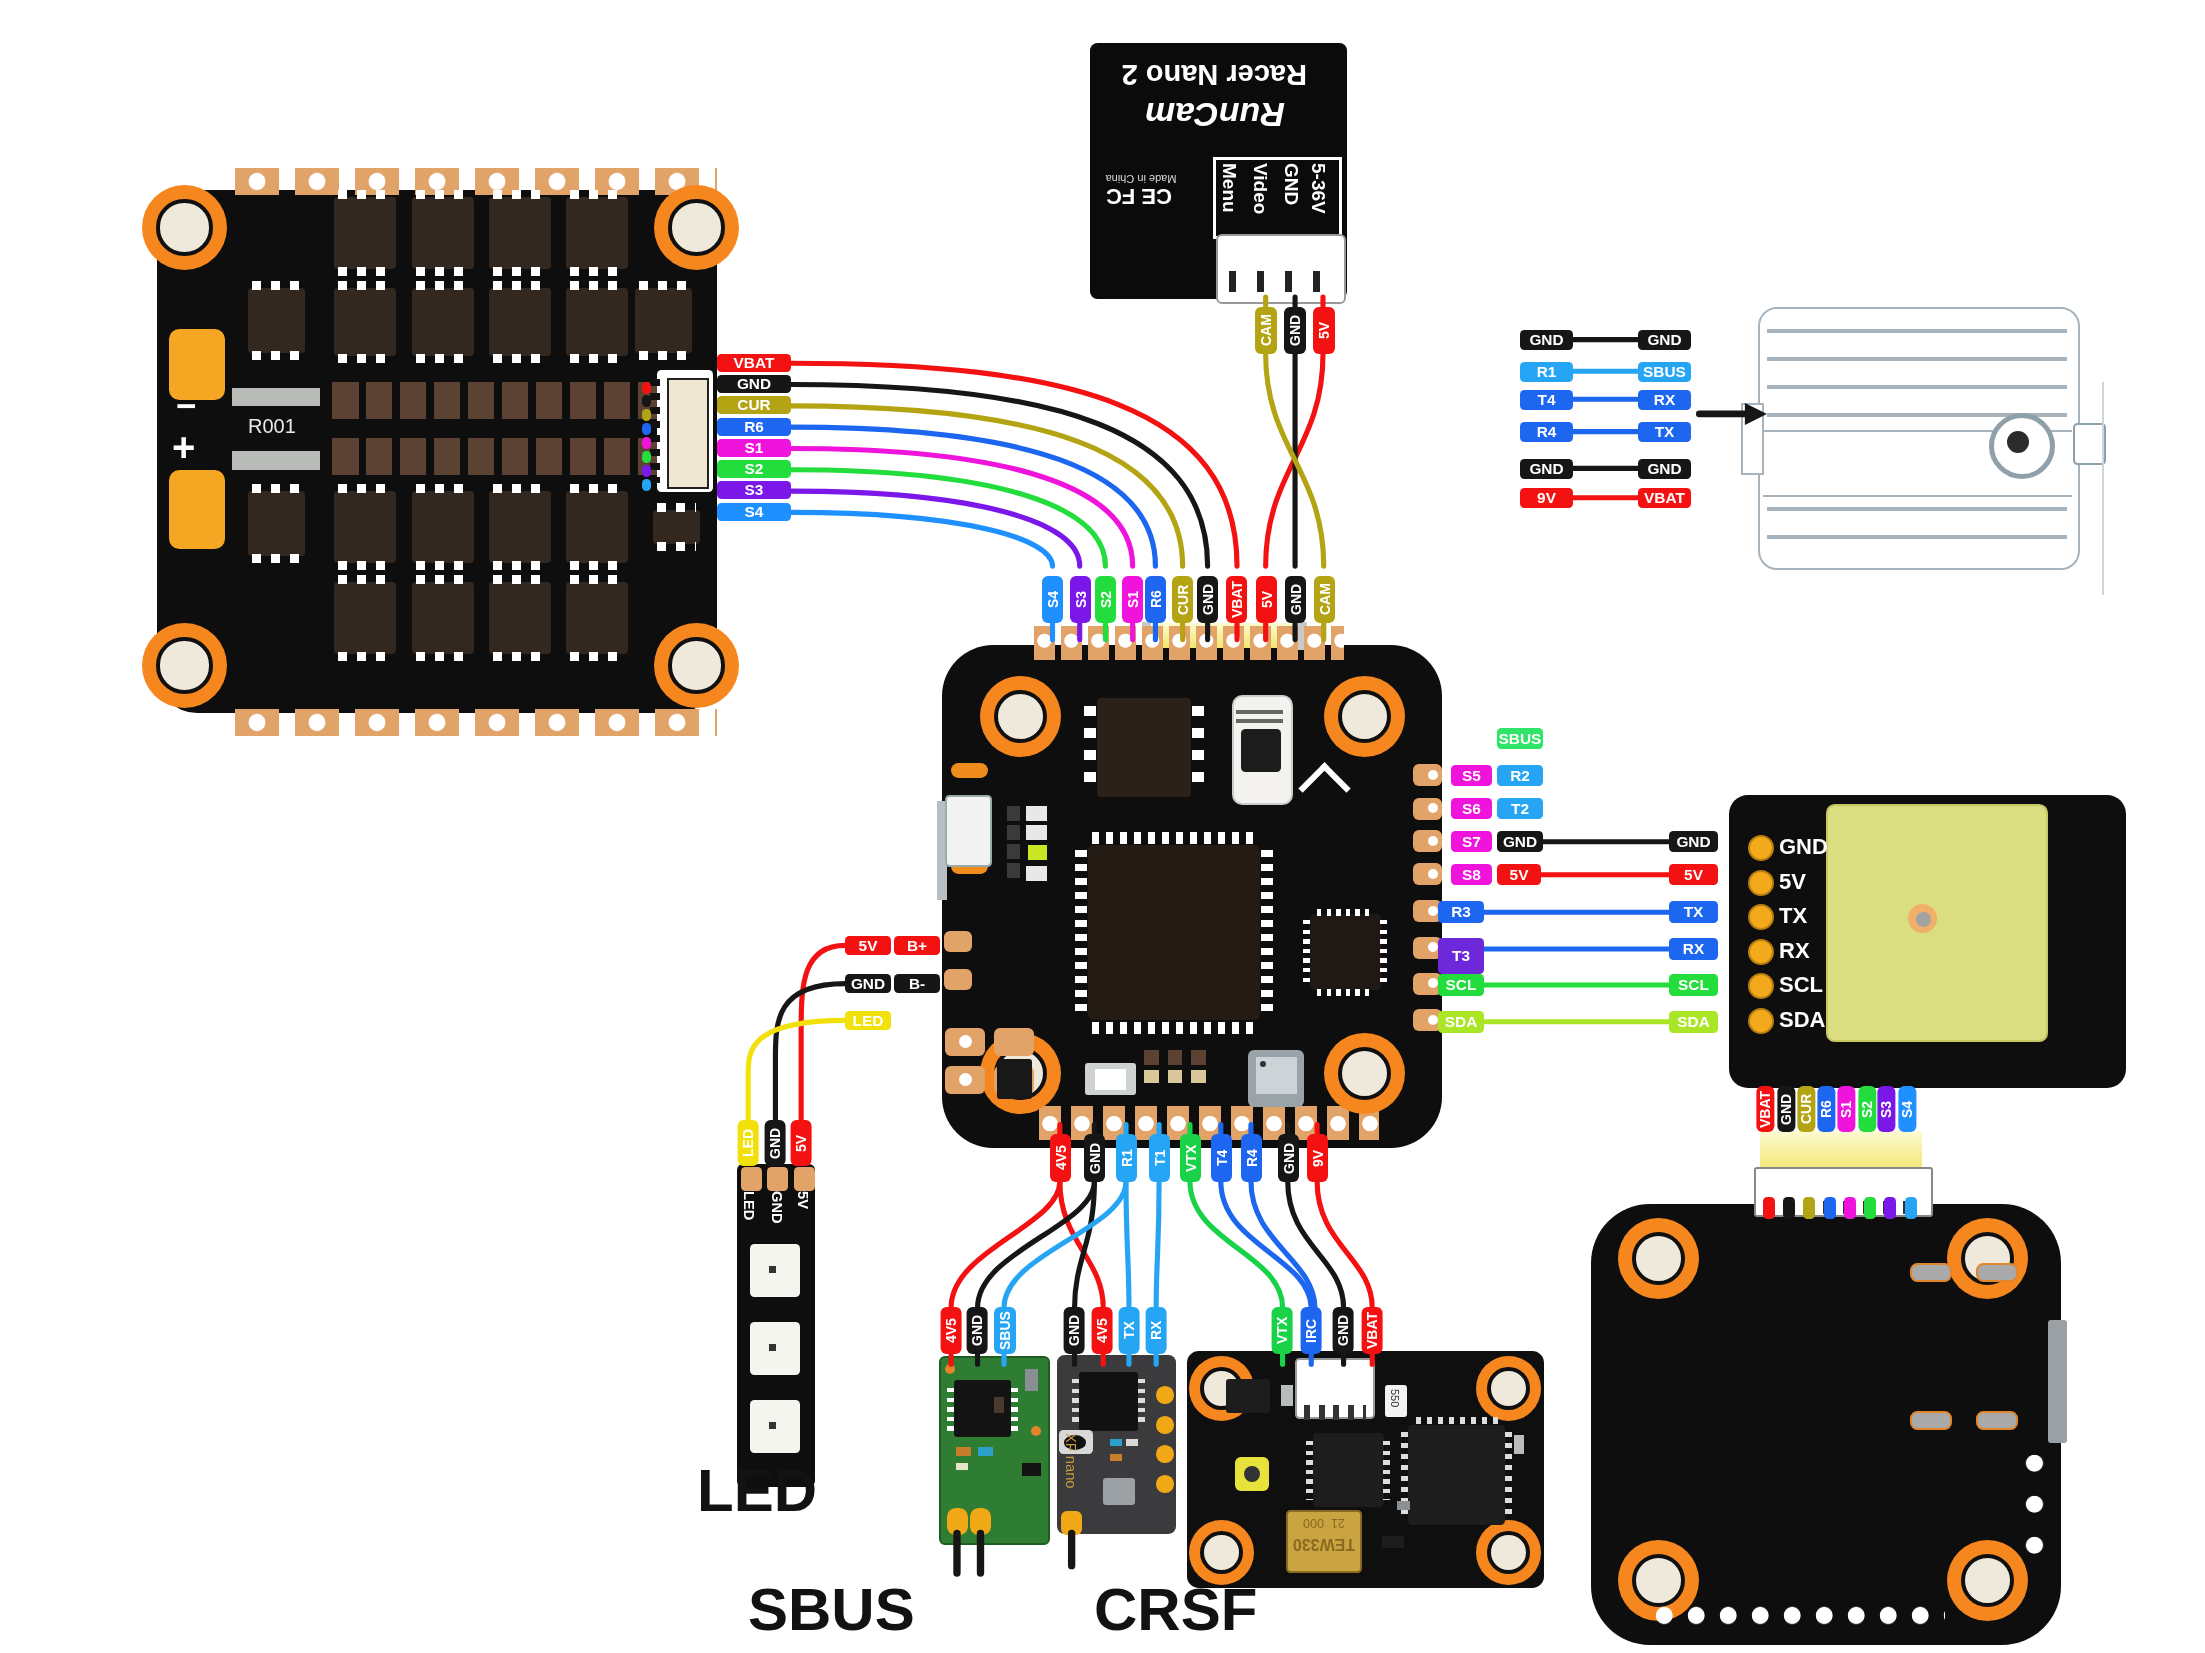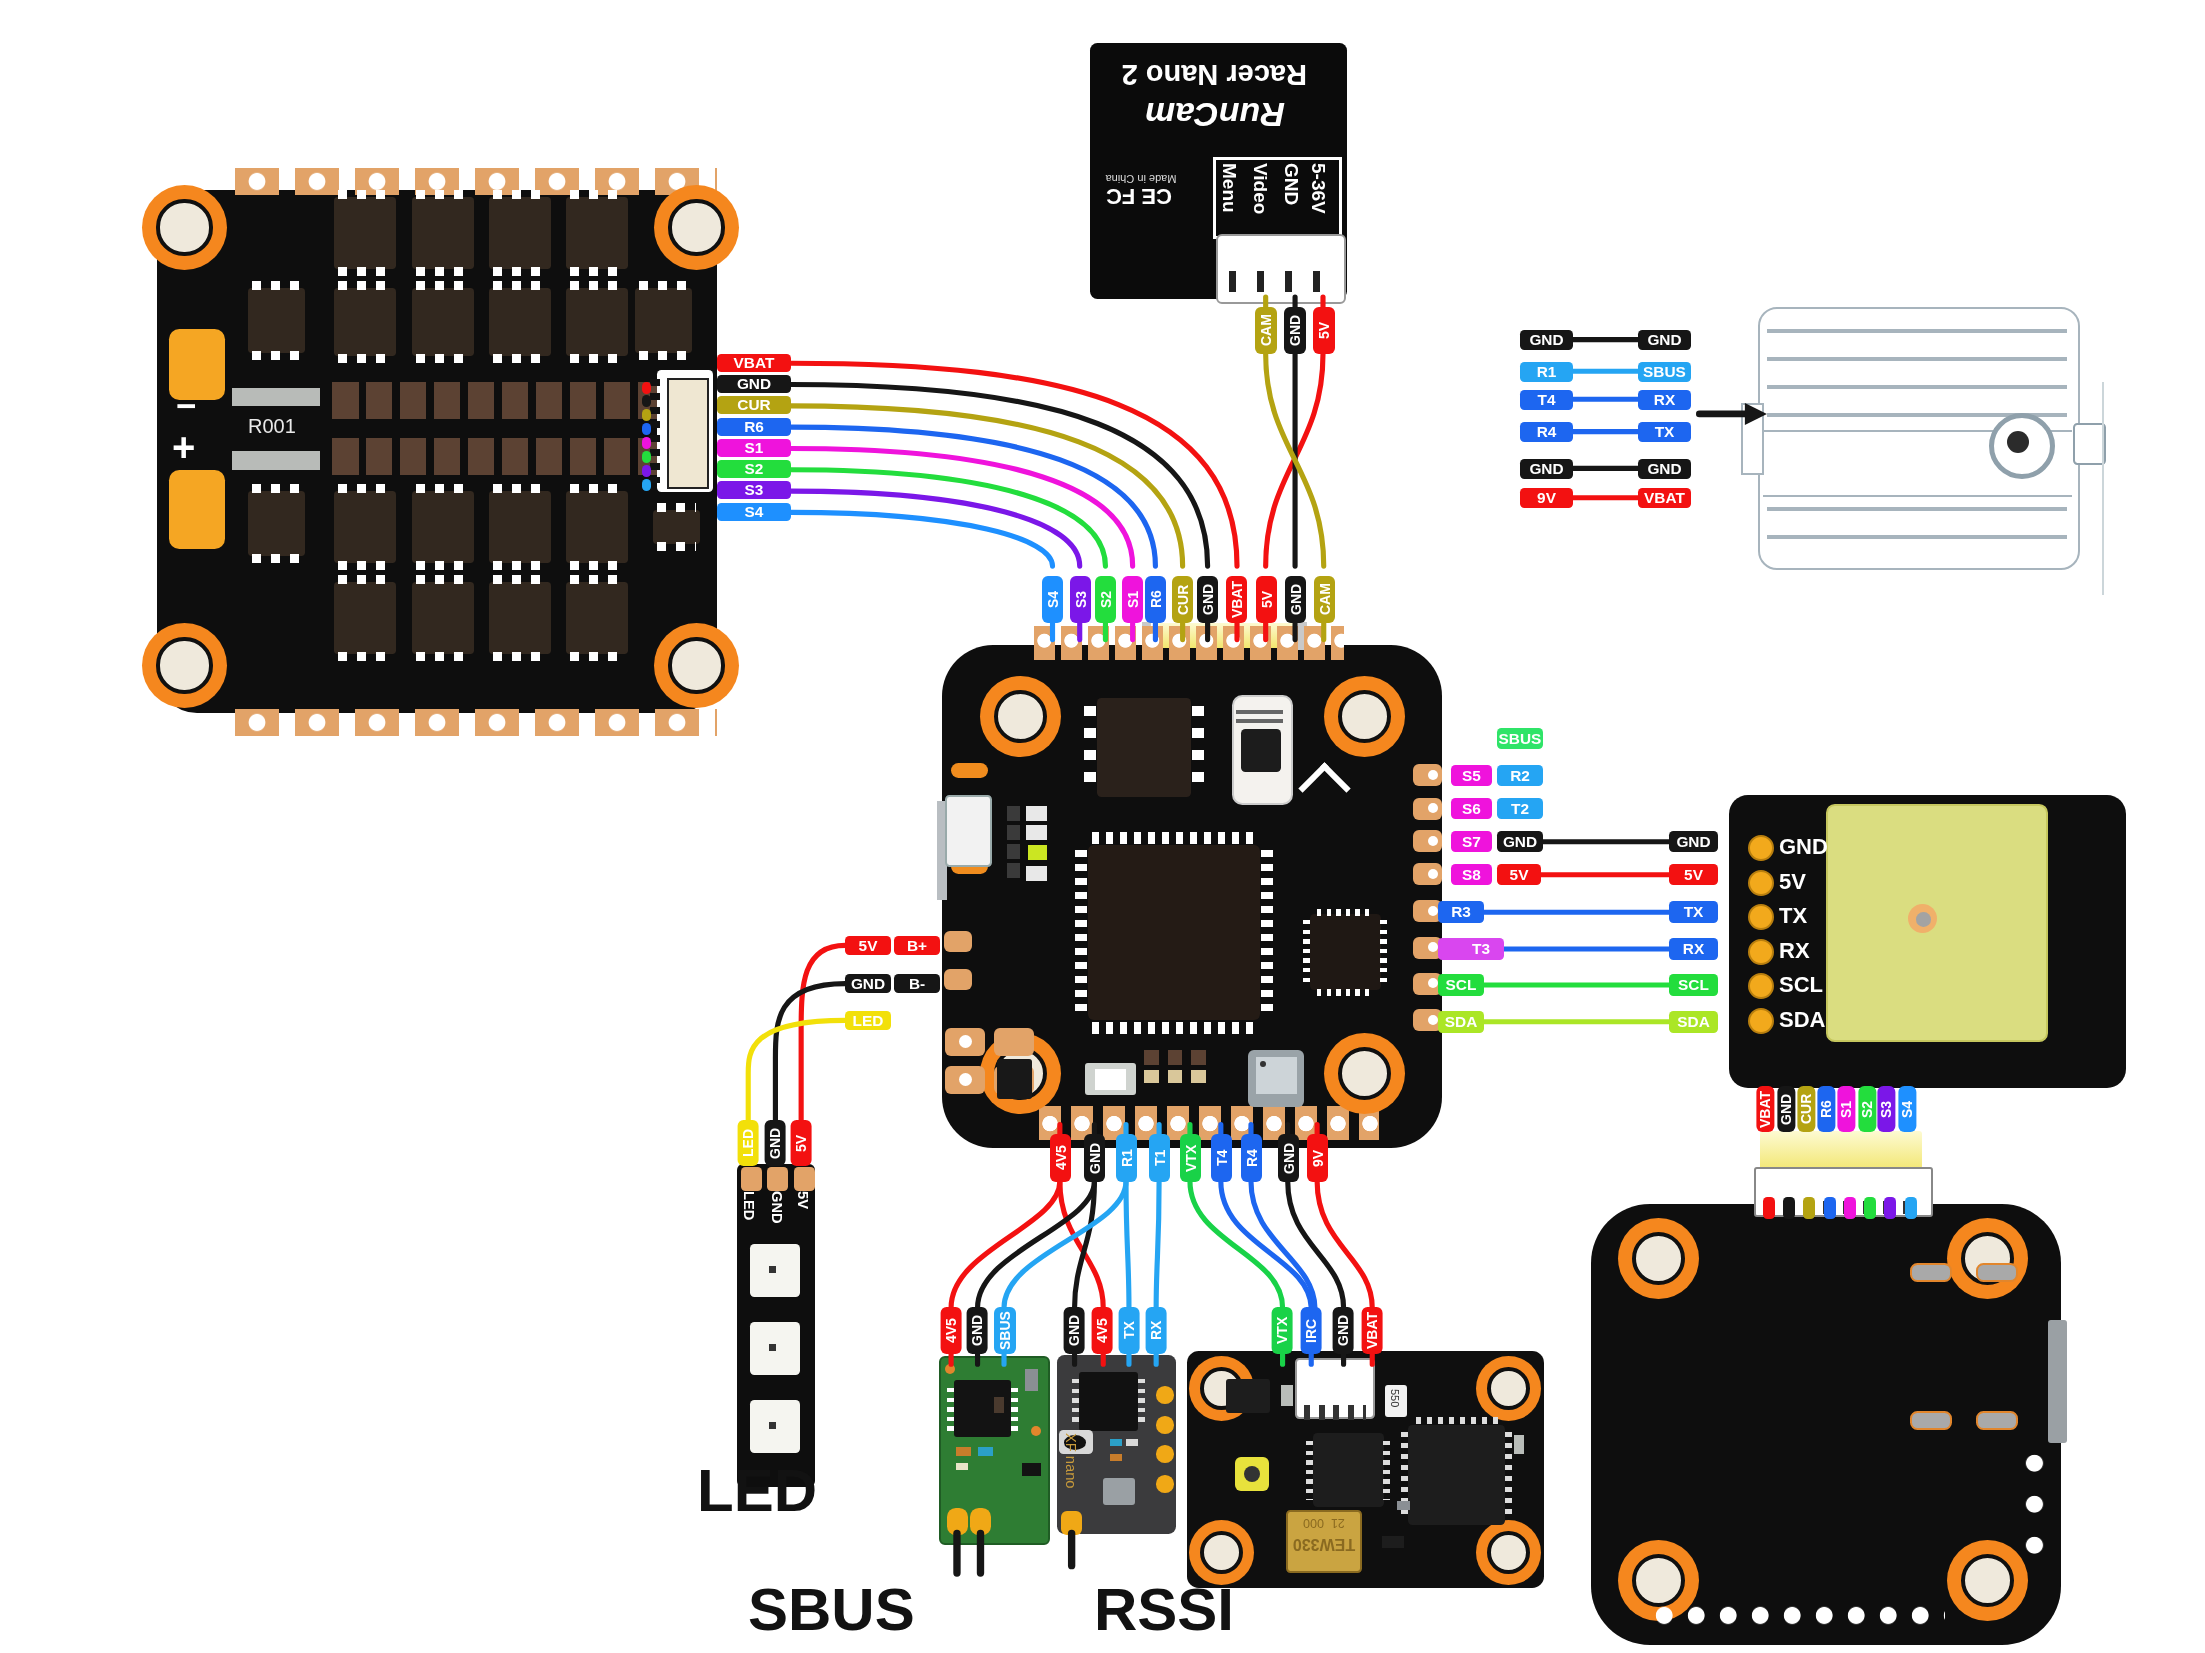--- a/index.html
+++ b/index.html
@@ -348,21 +348,21 @@
     <div class="chip" style="left: 1451px; top: 798px; width: 41px; height: 20.6px; background: rgb(239, 19, 220);">S6</div>
     <div class="chip" style="left: 1497px; top: 798px; width: 46px; height: 20.6px; background: rgb(37, 165, 243);">T2</div>
     <div class="chip" style="left: 1451px; top: 831px; width: 41px; height: 20.6px; background: rgb(239, 19, 220);">S7</div>
     <div class="chip" style="left: 1497px; top: 831px; width: 46px; height: 20.6px; background: rgb(22, 22, 22);">GND</div>
     <div class="chip" style="left: 1669px; top: 831px; width: 49px; height: 20.6px; background: rgb(22, 22, 22);">GND</div>
     <div class="chip" style="left: 1451px; top: 864px; width: 41px; height: 20.6px; background: rgb(239, 19, 220);">S8</div>
     <div class="chip" style="left: 1497px; top: 864px; width: 44px; height: 20.6px; background: rgb(243, 17, 17);">5V</div>
     <div class="chip" style="left: 1669px; top: 864px; width: 49px; height: 20.6px; background: rgb(243, 17, 17);">5V</div>
     <div class="chip" style="left: 1438px; top: 901px; width: 46px; height: 22px; background: rgb(29, 102, 240);">R3</div>
     <div class="chip" style="left: 1669px; top: 901px; width: 49px; height: 22px; background: rgb(29, 102, 240);">TX</div>
-    <div class="chip" style="left: 1438px; top: 938px; width: 46px; height: 22px; background: #d946ef; padding-left: 20px;">T3</div>
+    <div class="chip" style="left: 1438px; top: 938px; width: 46px; height: 36px; background: #6d28d9;">T3</div>
     <div class="chip" style="left: 1669px; top: 938px; width: 49px; height: 22px; background: rgb(29, 102, 240);">RX</div>
     <div class="chip" style="left: 1438px; top: 974px; width: 46px; height: 22px; background: rgb(35, 221, 61);">SCL</div>
     <div class="chip" style="left: 1669px; top: 974px; width: 49px; height: 22px; background: rgb(35, 221, 61);">SCL</div>
     <div class="chip" style="left: 1438px; top: 1011px; width: 46px; height: 22px; background: rgb(171, 230, 38);">SDA</div>
     <div class="chip" style="left: 1669px; top: 1011px; width: 49px; height: 22px; background: rgb(171, 230, 38);">SDA</div>
     <div class="chip" style="left: 845px; top: 936px; width: 46px; height: 19px; background: rgb(243, 17, 17);">5V</div>
     <div class="chip" style="left: 894px; top: 936px; width: 46px; height: 19px; background: rgb(243, 17, 17);">B+</div>
     <div class="chip" style="left: 845px; top: 974px; width: 46px; height: 19px; background: rgb(22, 22, 22);">GND</div>
     <div class="chip" style="left: 894px; top: 974px; width: 46px; height: 19px; background: rgb(22, 22, 22);">B-</div>
     <div class="chip" style="left: 845px; top: 1011px; width: 46px; height: 19px; background: rgb(242, 224, 10);">LED</div>
@@ -430,19 +430,19 @@
     <div class="txt" style="left: 1779px; top: 870px; font-size: 22px; color: rgb(255, 255, 255); font-weight: bold;">5V</div>
     <div class="txt" style="left: 1779px; top: 904px; font-size: 22px; color: rgb(255, 255, 255); font-weight: bold;">TX</div>
     <div class="txt" style="left: 1779px; top: 939px; font-size: 22px; color: rgb(255, 255, 255); font-weight: bold;">RX</div>
     <div class="txt" style="left: 1779px; top: 973px; font-size: 22px; color: rgb(255, 255, 255); font-weight: bold;">SCL</div>
     <div class="txt" style="left: 1779px; top: 1008px; font-size: 22px; color: rgb(255, 255, 255); font-weight: bold;">SDA</div>
     <div class="txt vd" style="left: 741px; top: 1191px; font-size: 14.7px; color: rgb(255, 255, 255); height: 47px; font-weight: bold;">LED</div>
     <div class="txt vd" style="left: 769px; top: 1191px; font-size: 14.7px; color: rgb(255, 255, 255); height: 47px; font-weight: bold;">GND</div>
     <div class="txt vd" style="left: 795px; top: 1191px; font-size: 14.7px; color: rgb(255, 255, 255); height: 47px; font-weight: bold;">5V</div>
     <div class="txt" style="left: 697px; top: 1459px; font-size: 60px; color: rgb(18, 18, 18); font-weight: bold;">LED</div>
     <div class="txt" style="left: 748px; top: 1578px; font-size: 60px; color: rgb(18, 18, 18); font-weight: bold;">SBUS</div>
-    <div class="txt" style="left: 1094px; top: 1578px; font-size: 60px; color: rgb(18, 18, 18); font-weight: bold;">RSSI</div>
+    <div class="txt" style="left: 1094px; top: 1578px; font-size: 60px; color: rgb(18, 18, 18); font-weight: bold;">CRSF</div>
     <div class="txt vd" style="left: 1063px; top: 1433px; font-size: 14.7px; color: rgb(200, 155, 60); height: 82px;">XF nano</div>
     <div class="txt r180" style="left: 1291px; top: 1535px; font-size: 16px; color: rgb(138, 106, 32); width: 66px; text-align: center; font-weight: bold;">TEW330</div>
     <div class="txt r180" style="left: 1291px; top: 1516px; font-size: 12.5px; color: rgb(138, 106, 32); width: 66px; text-align: center;">21  000</div>
     <div class="txt vd" style="left: 1388px; top: 1389px; font-size: 11px; color: rgb(51, 51, 51); height: 26.5px;">550</div>
   </div>
 
 
 </body></html>

